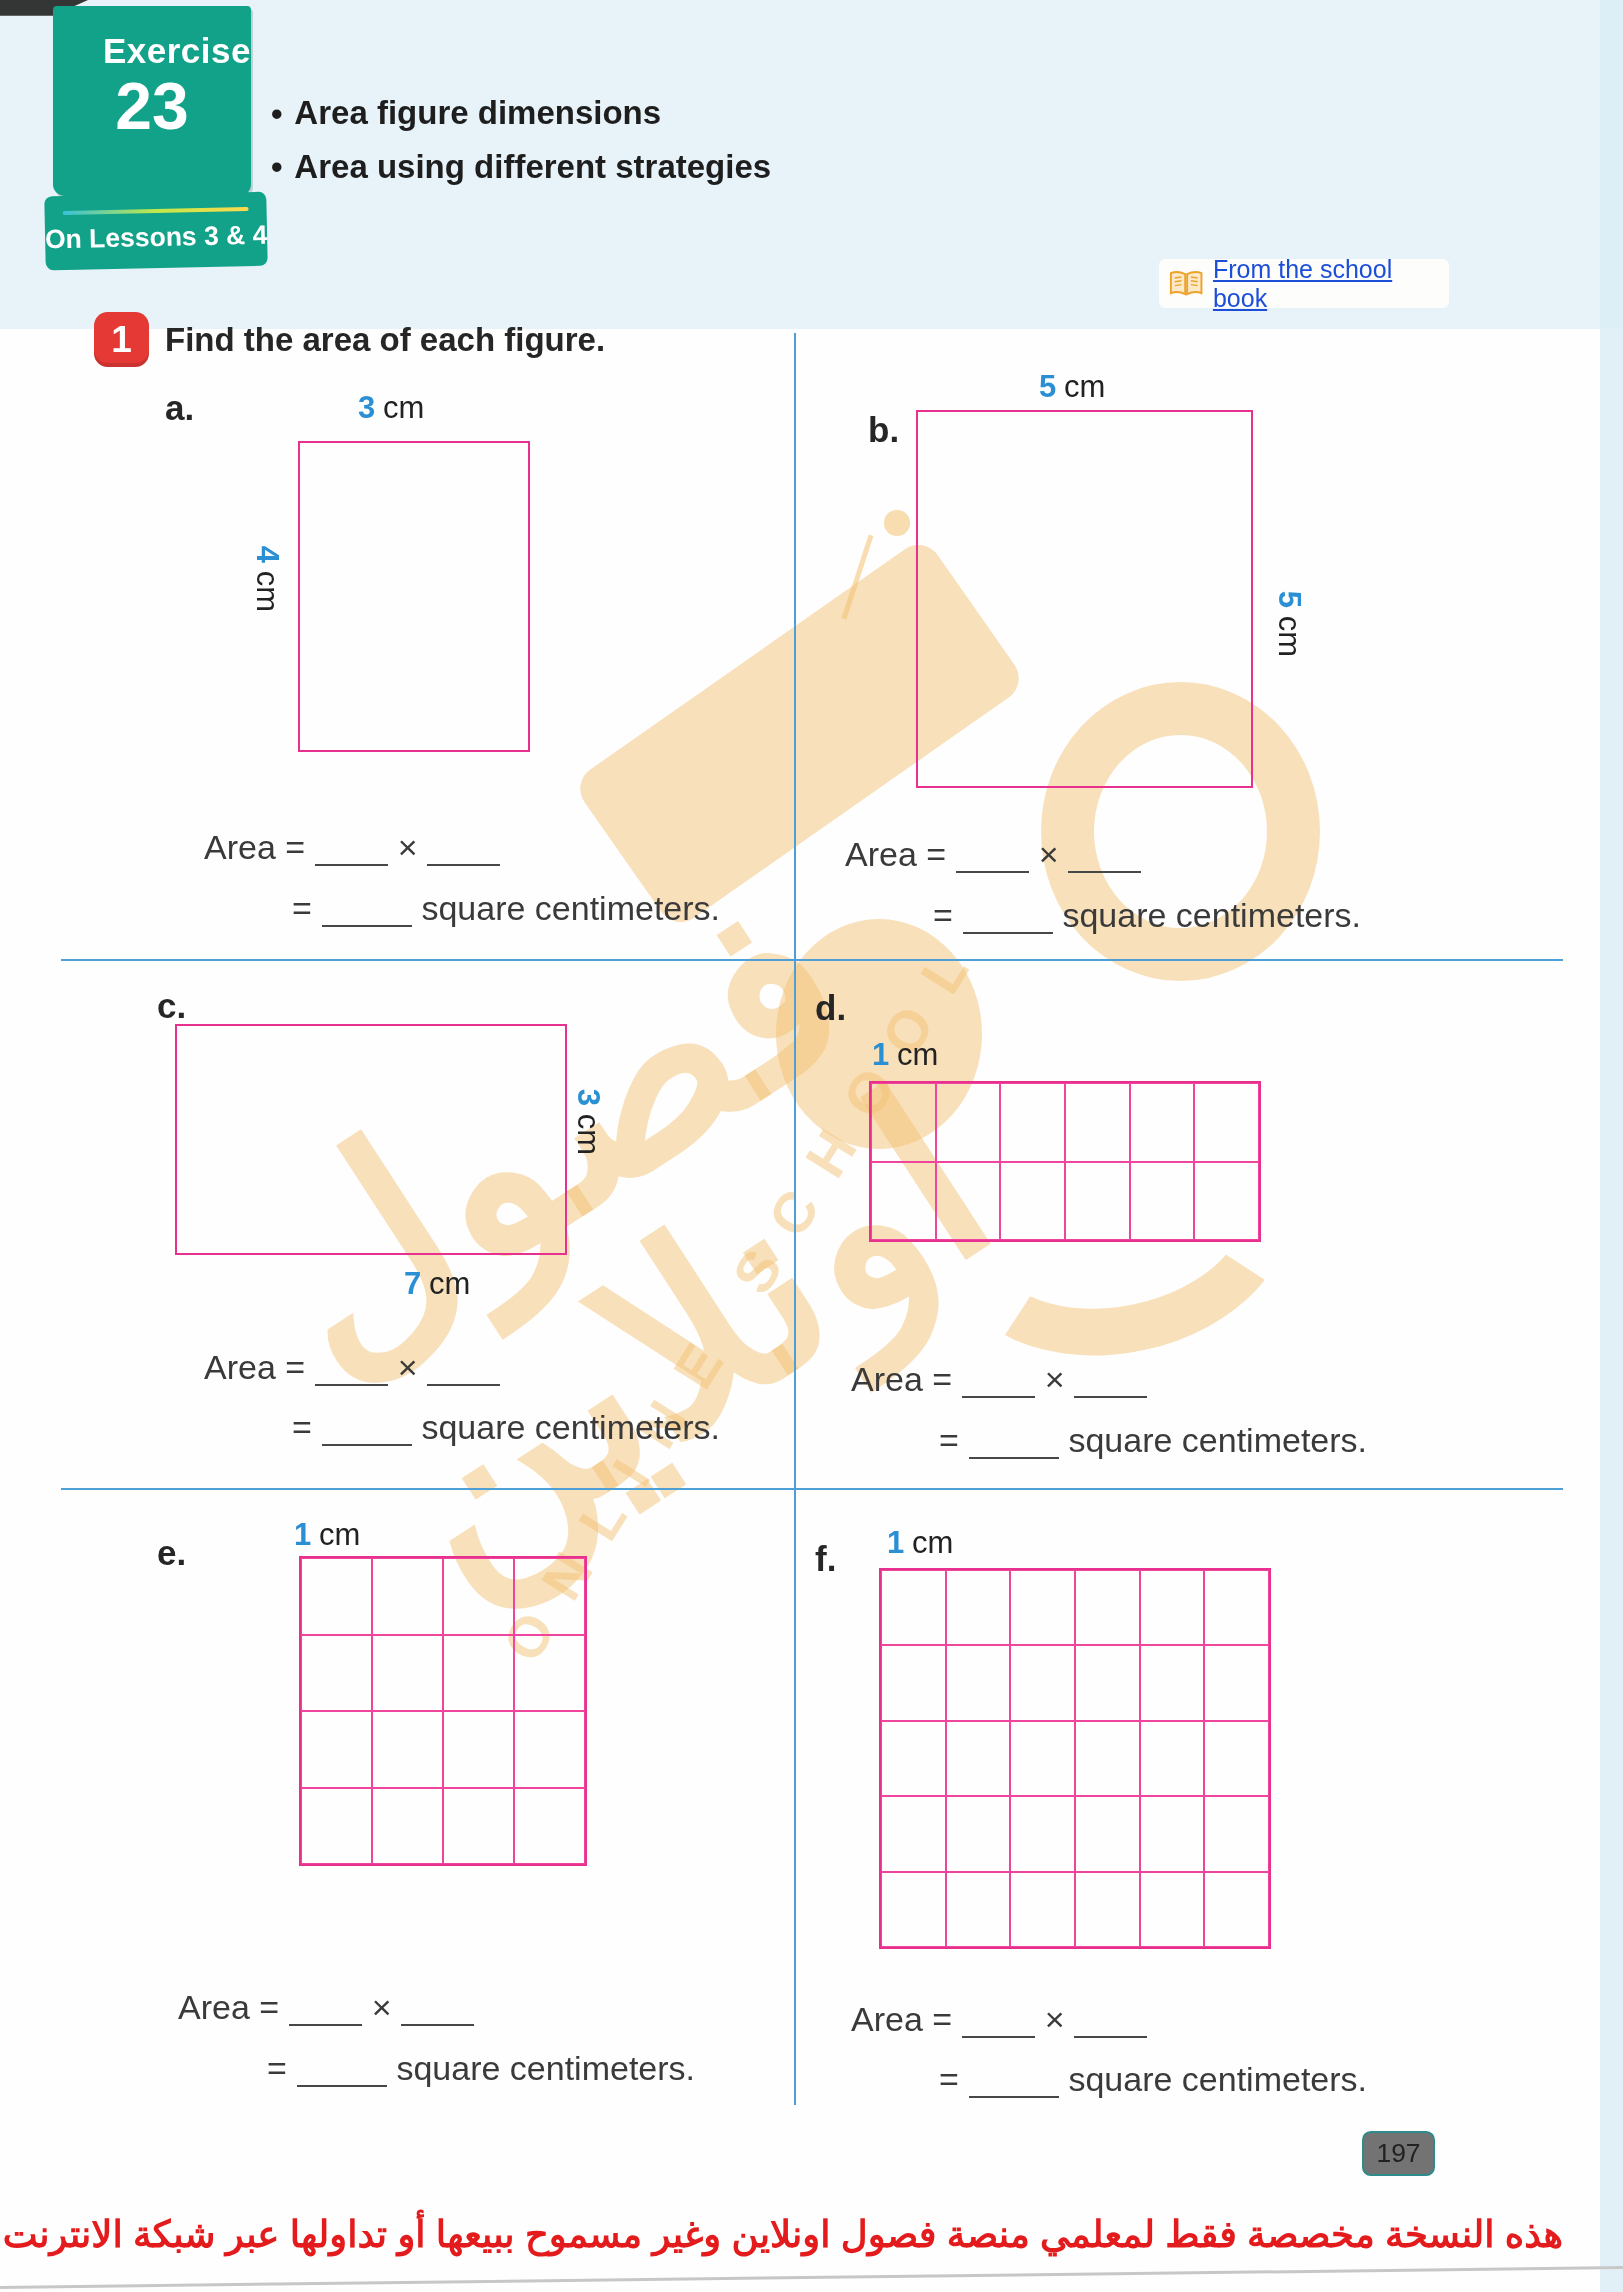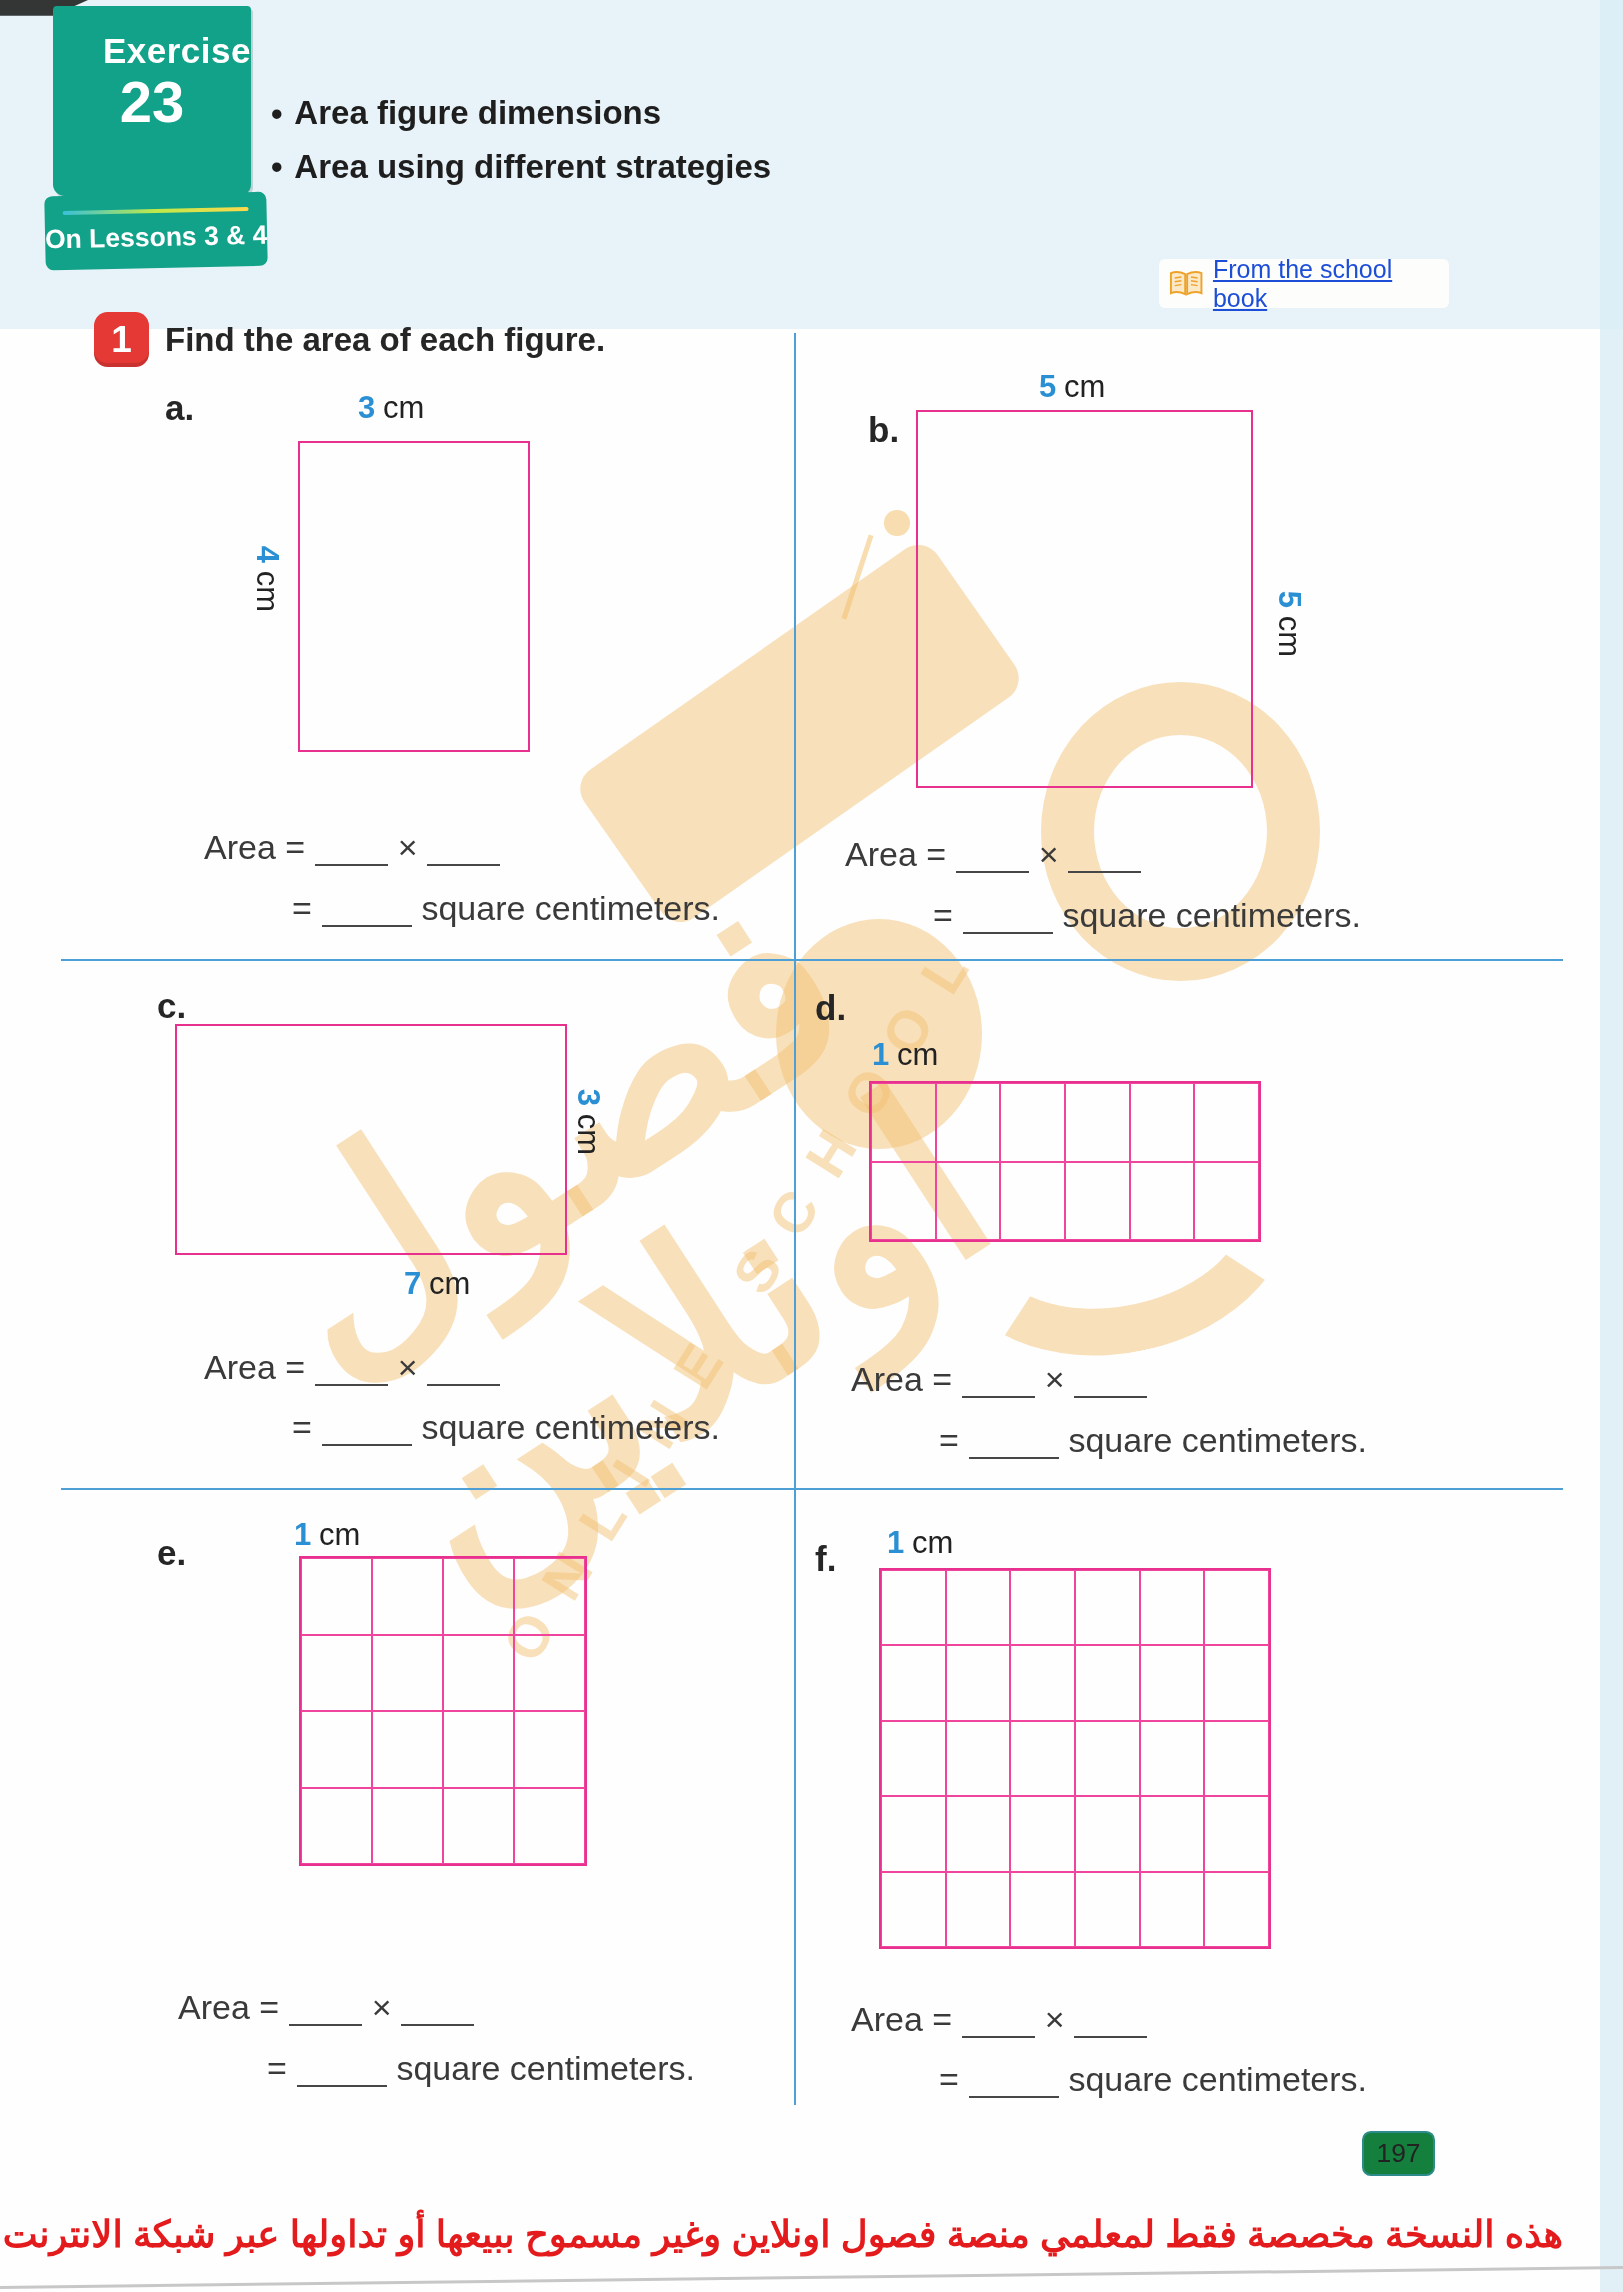--- a/index.html
+++ b/index.html
@@ -9,21 +9,21 @@
   
   .topband{position:absolute;left:0;top:0;width:1623px;height:329px;background:#e7f3f8;z-index:0;}
   .corner-smudge{position:absolute;left:0;top:0;width:88px;height:15.7px;background:#141414;z-index:3;
     clip-path:polygon(0 0,100% 0,60% 100%,0 100%);opacity:.85;}
   .right-strip{position:absolute;right:0;top:0;width:23.5px;height:2293px;background:#d9ecf5;opacity:.8;z-index:0;}
 
   
   .ex-badge{position:absolute;left:53px;top:5.9px;width:198px;height:190px;background:#12a189;
     border-radius:3.9px 3.9px 11.8px 11.8px;z-index:4;box-shadow:2px 2.9px 0 rgba(0,60,50,.18);}
   .ex-word{color:#fff;font-weight:bold;font-size:35px;text-align:right;margin-top:25.5px;letter-spacing:0.5px;}
-  .ex-num{color:#fff;font-weight:bold;font-size:58px;text-align:center;margin-top:2px;line-height:1;}
+  .ex-num{color:#fff;font-weight:bold;font-size:66px;text-align:center;margin-top:2px;line-height:1;}
   .ex-tab{position:absolute;left:45px;top:194px;width:222px;height:74px;background:#12a189;border-radius:7.8px;
     z-index:4;transform:rotate(-1.2deg);display:flex;flex-direction:column;align-items:center;justify-content:center;}
   .ex-tab-line{width:186px;height:3.9px;border-radius:2px;margin-bottom:9.8px;
     background:linear-gradient(90deg,#39c0d8,#bfe84a,#ffd84d);}
   .ex-tab-text{color:#fff;font-weight:bold;font-size:26.5px;white-space:nowrap;}
 
   
   .topics{position:absolute;left:271px;top:94px;z-index:4;}
   .topic{font-size:33px;font-weight:bold;color:#1e1e1e;margin-bottom:15.7px;display:flex;align-items:center;gap:11.8px;}
   .topic .bullet{font-size:33px;line-height:1;}
@@ -70,21 +70,21 @@
   .wm-tassel-line{left:855px;top:533px;width:4.9px;height:88px;background:rgba(243,193,112,.55);transform:rotate(18deg);}
   .wm-swoosh{left:941px;top:1098px;width:353px;height:255px;border:47px solid transparent;
     border-bottom-color:rgba(243,193,112,.48);border-radius:50%;transform:rotate(-12deg);box-sizing:border-box;}
   .wm-ar{left:29px;top:990px;width:1176px;font-size:245px;font-weight:bold;transform:rotate(-33deg);
     text-align:center;line-height:1;}
   .wm-en{left:545px;top:1607px;font-size:57px;font-weight:bold;letter-spacing:29px;transform:rotate(-58deg);
     transform-origin:left bottom;white-space:nowrap;}
 
   
   .page-num{position:absolute;left:1362px;top:2131px;width:69px;height:41px;border:2px solid #2e8b8b;border-radius:8.8px;
-    background:#15803d;display:flex;align-items:center;justify-content:center;font-size:26.5px;color:#222;z-index:4;}
+    background:#737373;display:flex;align-items:center;justify-content:center;font-size:26.5px;color:#222;z-index:4;}
   .notice{position:absolute;left:0;top:2213px;width:1566px;text-align:center;direction:rtl;
     font-size:37px;font-weight:bold;color:#e41b1c;z-index:4;}
   .scan-line{position:absolute;left:0;top:2276px;width:1623px;height:2.9px;background:#c7c7c7;
     transform:rotate(-.7deg);z-index:3;}
 </style>
 </head>
 <body>
 
 <div class="page">
 

